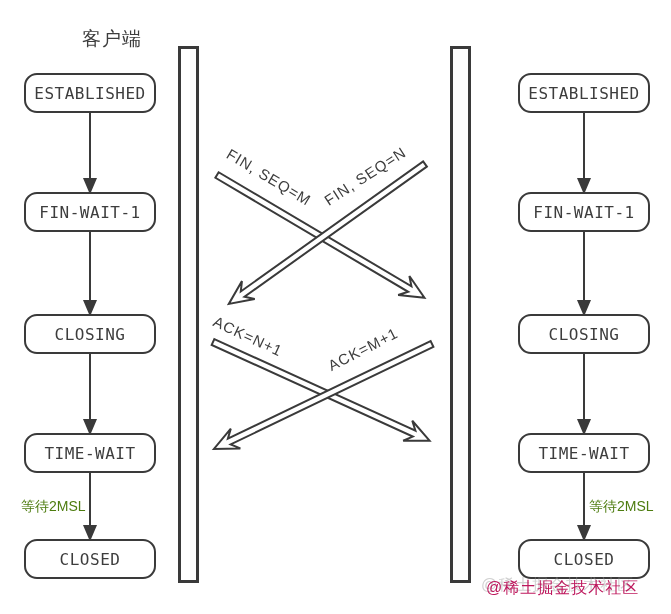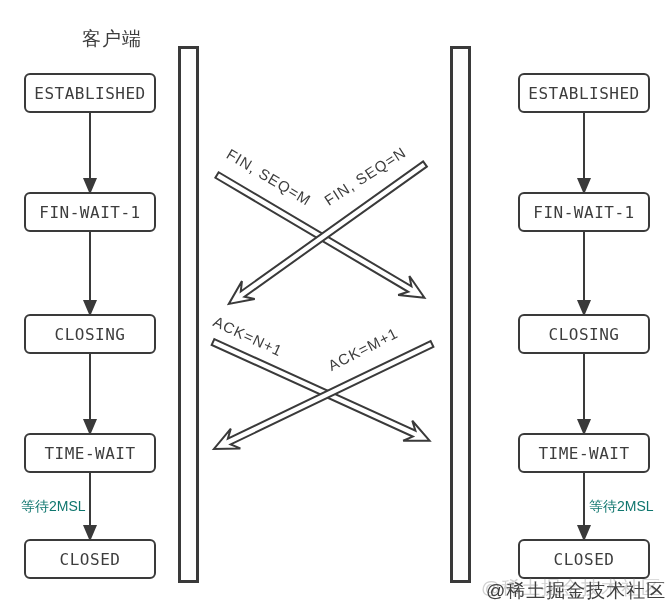--- a/index.html
+++ b/index.html
@@ -31,21 +31,21 @@
     height: 537px;
     border: 3px solid #3a3a3a;
     background: #ffffff;
     box-sizing: border-box;
   }
   .state-box {
     position: absolute;
     width: 132px;
     height: 40px;
     border: 2px solid #3a3a3a;
-    border-radius: 6px;
+    border-radius: 13px;
     background: #ffffff;
     box-sizing: border-box;
     display: flex;
     align-items: center;
     justify-content: center;
     font-family: "DejaVu Sans Mono", monospace;
     font-size: 16px;
     letter-spacing: 0.5px;
     color: #3d3d3d;
     z-index: 2;
@@ -62,29 +62,29 @@
     white-space: nowrap;
     font-size: 15px;
     letter-spacing: 1px;
     color: #3d3d3d;
     z-index: 3;
   }
   .wait-label {
     position: absolute;
     white-space: nowrap;
     font-size: 14px;
-    color: #0f766e;
+    color: #4d7c0f;
     z-index: 3;
   }
   .watermark {
     position: absolute;
     white-space: nowrap;
-    font-size: 19px;
+    font-size: 16px;
     letter-spacing: 1px;
-    color: #404040;
+    color: #be185d;
     text-shadow: -5px -3px 0 rgba(150,150,150,0.45);
     z-index: 4;
   }
 </style>
 </head>
 <body>
 
 <div class="canvas">
 
   <div class="title" style="left:52px; top:26px;">客户端</div>

